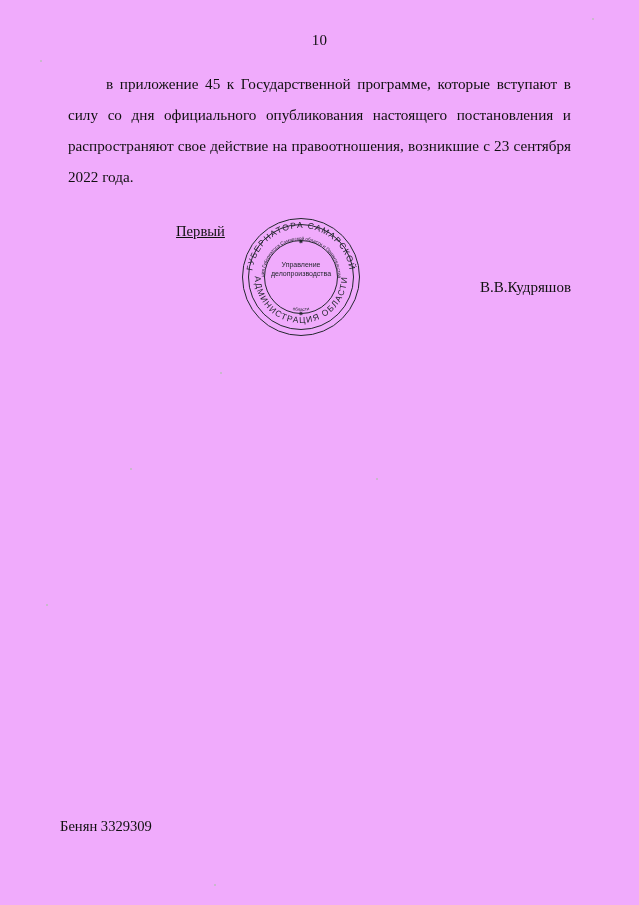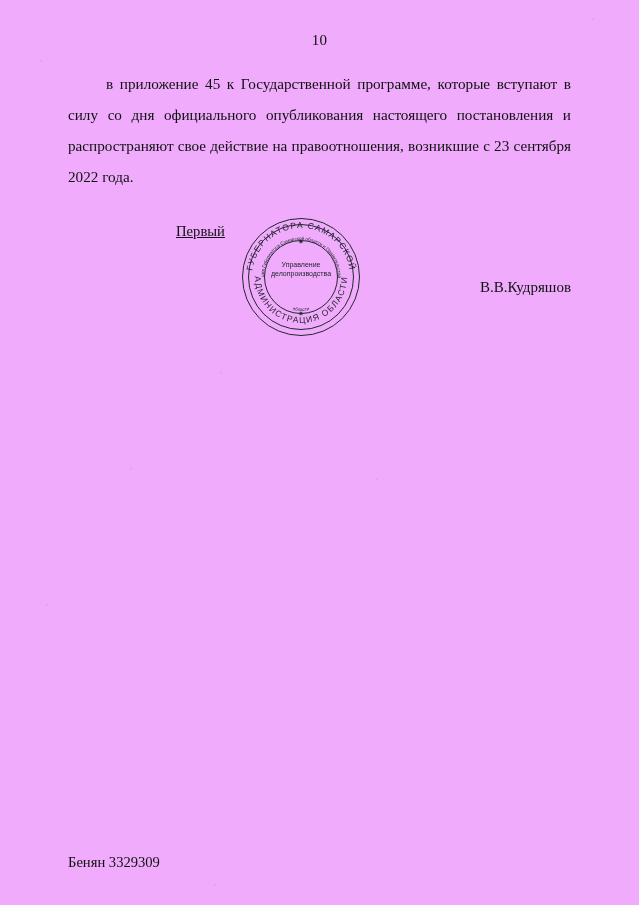--- a/index.html
+++ b/index.html
@@ -93,24 +93,23 @@
     left: 28px;
     width: 74px;
     text-align: center;
     font-size: 7px;
     line-height: 9px;
     color: #23272e;
     font-family: "Liberation Sans", sans-serif;
   }
   .footer-note {
     position: absolute;
-    left: 68px;
+    left: 60px;
     top: 818px;
     font-size: 14.6px;
-    margin-top: 36px;
   }
   .speck {
     position: absolute;
     background: #bdbdbd;
     border-radius: 50%;
   }
 </style>
 </head>
 <body>
 

